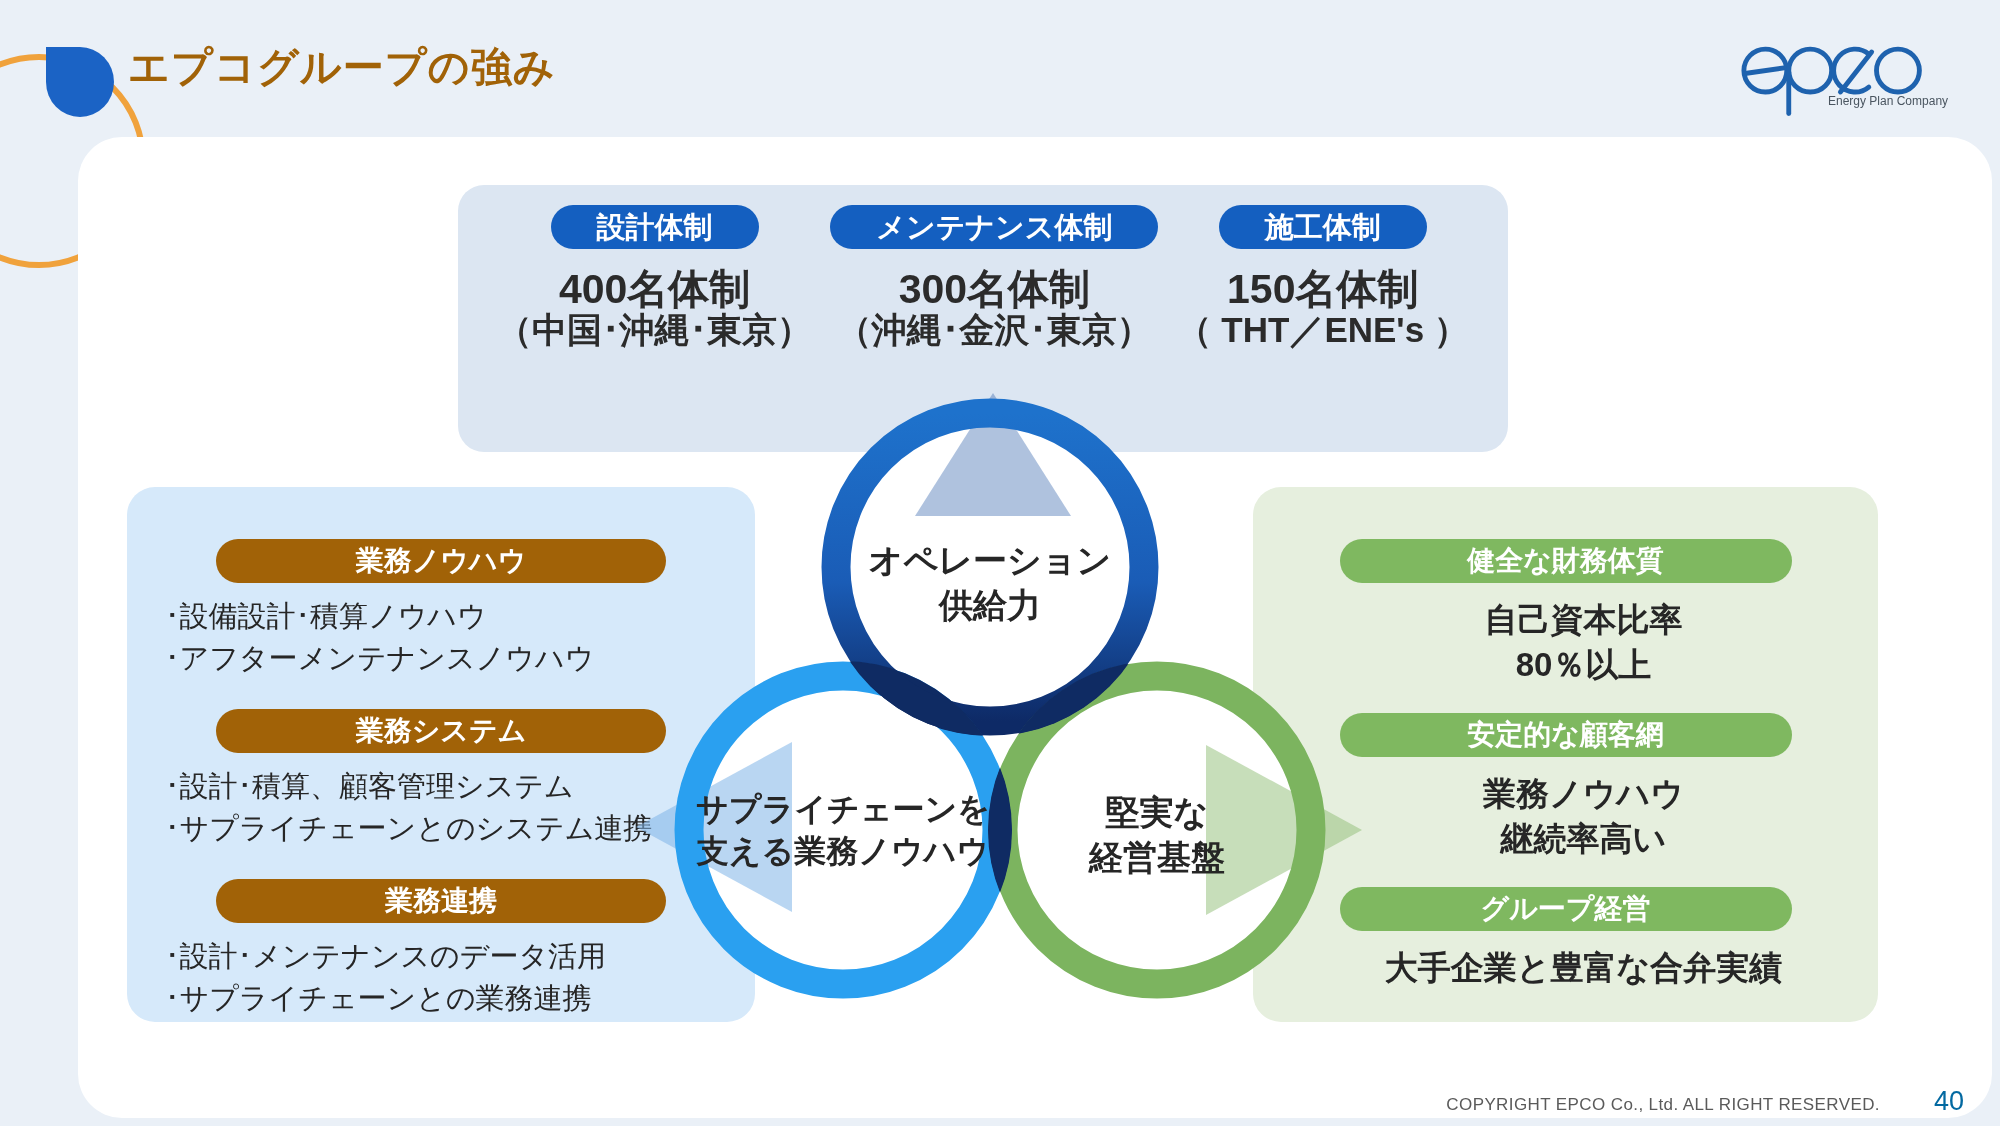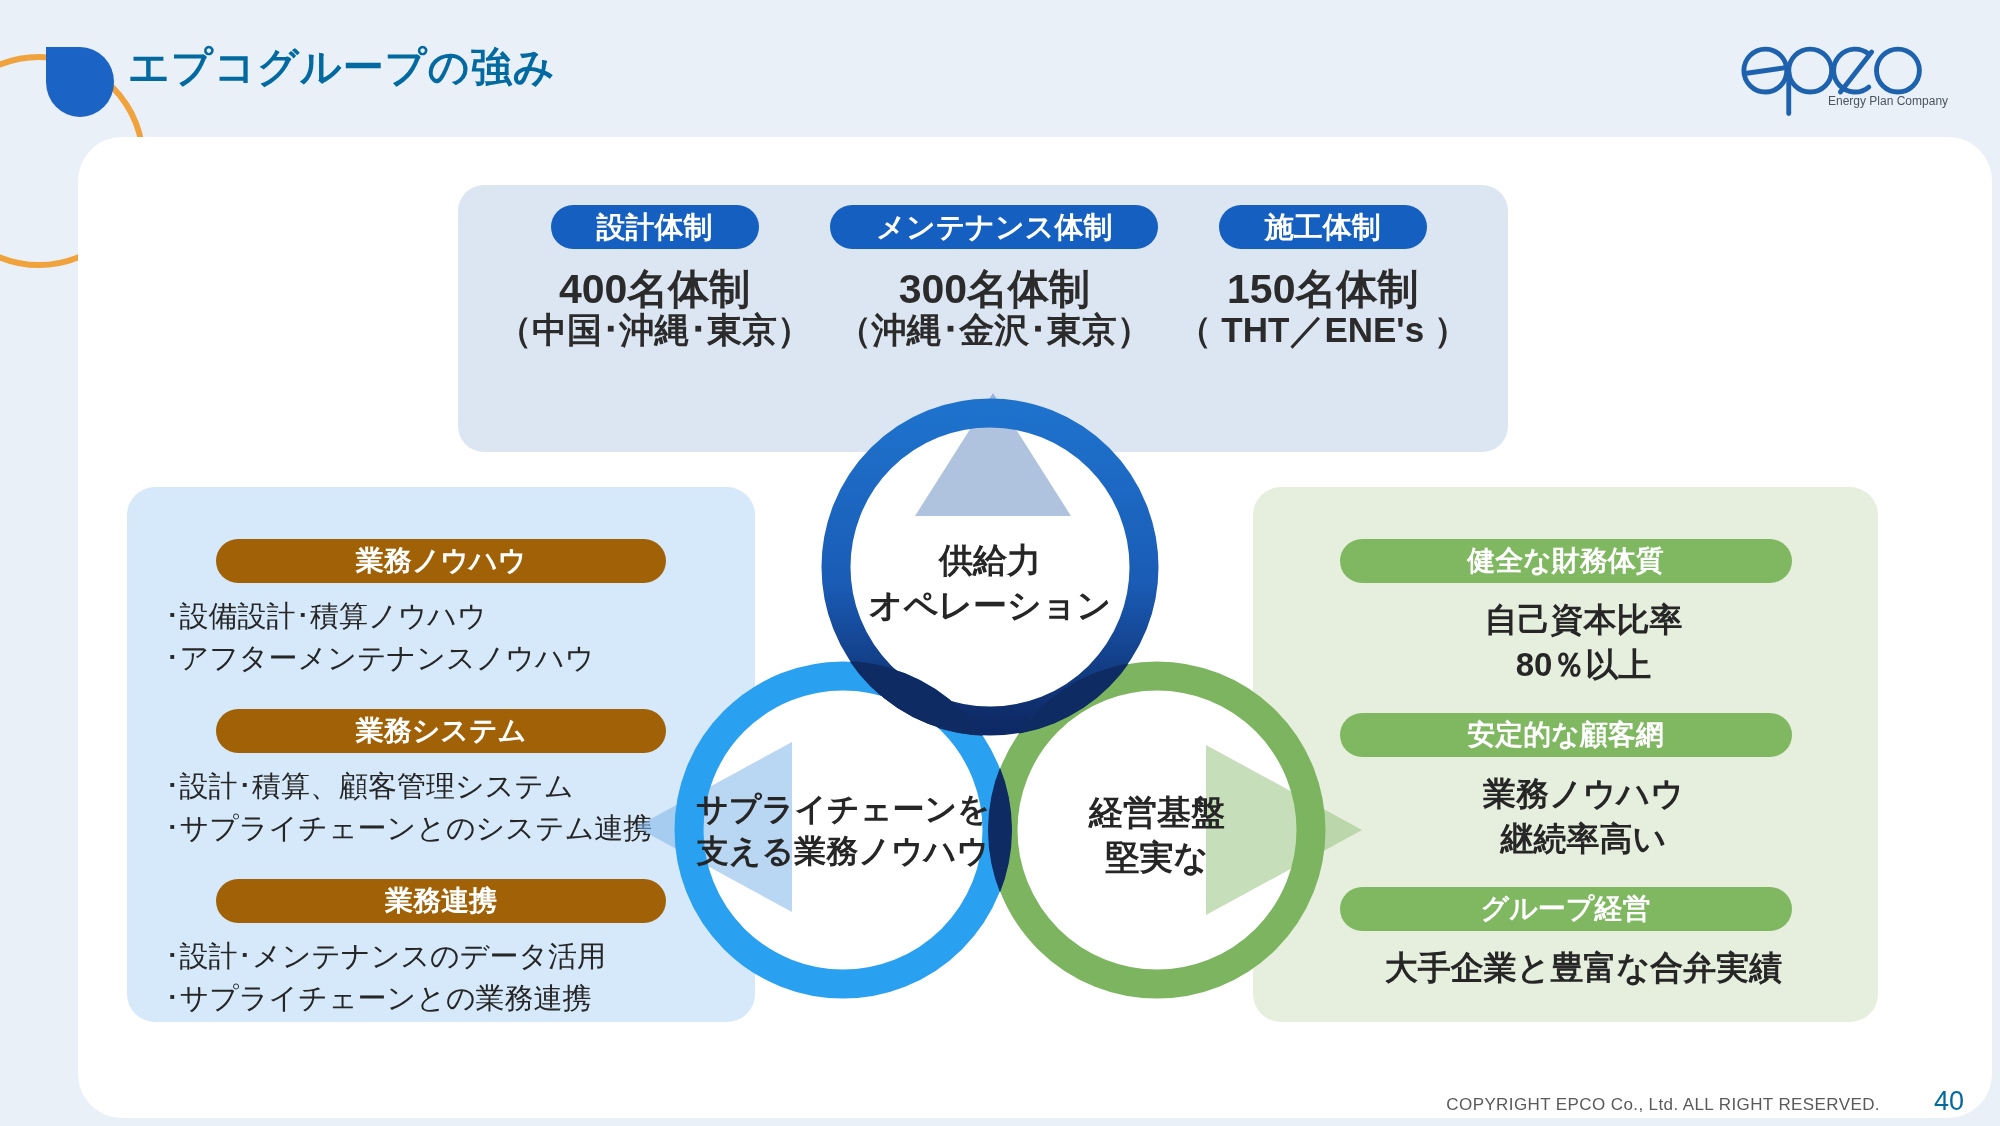--- a/index.html
+++ b/index.html
@@ -3,21 +3,21 @@
 <meta charset="utf-8">
 <style>
   html,body{margin:0;padding:0;background:#c9d4e0;}
   .page{position:relative;width:2000px;height:1126px;background:#eaf0f7;overflow:hidden;
         font-family:"Liberation Sans","DejaVu Sans",sans-serif;}
   .orange-ring{position:absolute;left:-68px;top:54px;width:202px;height:202px;border:6px solid #f0a23c;
         border-radius:50%;z-index:0;}
   .card{position:absolute;left:78px;top:137px;width:1914px;height:981px;background:#ffffff;border-radius:44px;z-index:1;}
   .drop{position:absolute;left:46px;top:47px;width:68px;height:70px;background:#1b63c5;
         border-radius:0 52% 52% 52%;z-index:3;}
-  .title{position:absolute;left:128px;top:40px;z-index:3;font-size:41px;font-weight:800;color:#0369a1;letter-spacing:1px;}
+  .title{position:absolute;left:128px;top:40px;z-index:3;font-size:41px;font-weight:800;color:#a16207;letter-spacing:1px;}
   .logo-wrap{position:absolute;left:1740px;top:42px;width:195px;height:100px;z-index:3;}
   .logo-tagline{position:absolute;left:88px;top:52px;font-size:12px;color:#4a5560;white-space:nowrap;}
   .layer{position:absolute;z-index:2;}
   
   .top-panel{left:458px;top:185px;width:1050px;height:267px;background:#dce6f2;border-radius:26px;
         display:flex;justify-content:space-around;align-items:flex-start;padding:20px 30px 0 30px;box-sizing:border-box;}
   .tp-col{display:flex;flex-direction:column;align-items:center;}
   .pill{border-radius:999px;color:#ffffff;font-weight:700;text-align:center;white-space:nowrap;}
   .pill-dkblue{background:#145fc0;font-size:29px;line-height:44px;padding:0 46px;}
   .tp-headline{margin-top:18px;font-size:41px;font-weight:800;color:#2b2b2b;line-height:44px;}
@@ -161,30 +161,30 @@
       <circle cx="990" cy="567" r="154" fill="none" stroke="#0f2b63" stroke-width="29"></circle>
       <circle cx="1157" cy="830" r="154" fill="none" stroke="#0f2b63" stroke-width="29"></circle>
     </g>
     <g clip-path="url(#dBR)">
       <circle cx="990" cy="567" r="154" fill="none" stroke="#0f2b63" stroke-width="29"></circle>
       <circle cx="843" cy="830" r="154" fill="none" stroke="#0f2b63" stroke-width="29"></circle>
     </g>
   </svg>
 
   <div class="venn-label vl-top">
+    <div>オペレーション</div>
     <div>供給力</div>
-    <div>オペレーション</div>
   </div>
   <div class="venn-label vl-left">
     <div>サプライチェーンを</div>
     <div>支える業務ノウハウ</div>
   </div>
   <div class="venn-label vl-right">
+    <div>堅実な</div>
     <div>経営基盤</div>
-    <div>堅実な</div>
   </div>
 
   <div class="footer">
     <span class="copy">COPYRIGHT EPCO Co., Ltd. ALL RIGHT RESERVED.</span>
     <span class="pagenum">40</span>
   </div>
 
 </div>
 
 </body></html>

